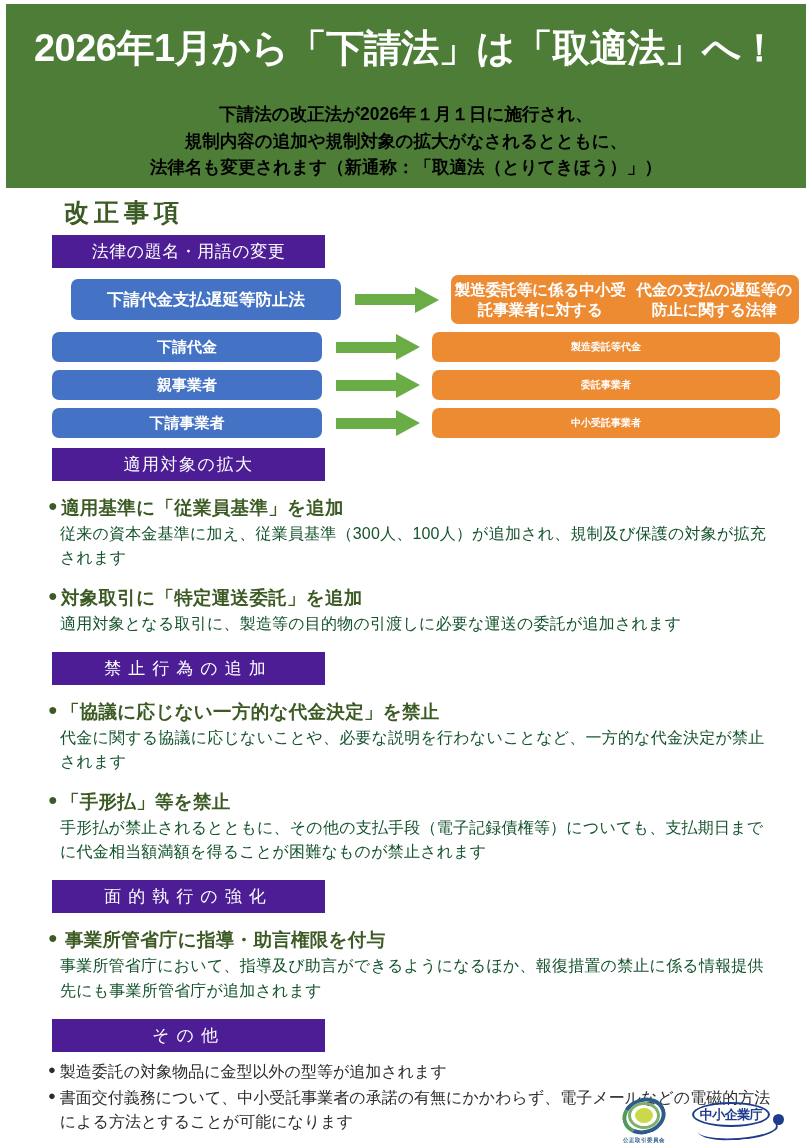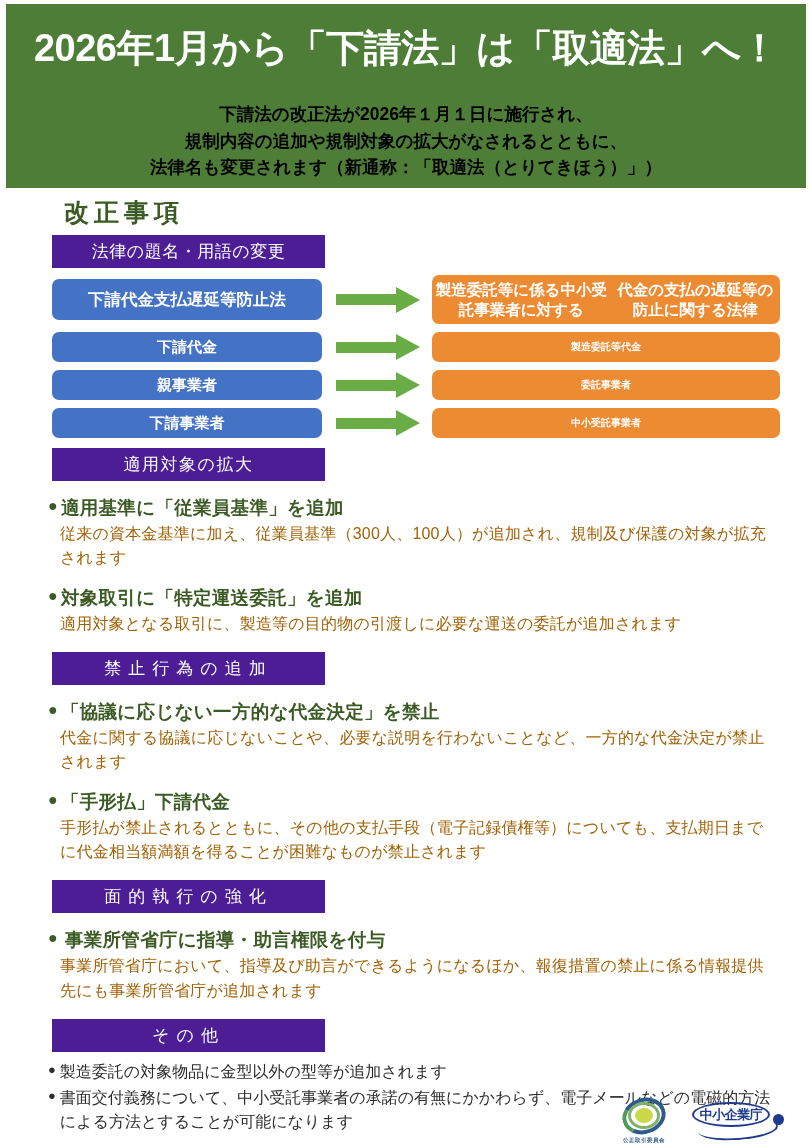--- a/index.html
+++ b/index.html
@@ -71,34 +71,34 @@
   }
 
   .new-box{
     width:348px; border-radius:7px;
     background:#ED8B33; color:#fff; font-weight:bold;
     display:flex; align-items:center; justify-content:center;
     text-align:center; line-height:1.25;
   }
   .new-box.r0{ height:49px; font-size:15.5px; }
   .new-box.rn{ height:30px; font-size:10px; }
-  .map-row.first{ align-items:center; }
+  .map-row.first{ align-items:center;padding-left:19px; }
 
   
   .blk{ margin-top:14px; }
   .b-head{
     display:flex; align-items:flex-start;
     font-size:18.5px; font-weight:bold; color:#3C5A23;
     margin-left:48px; letter-spacing:0.3px;
   }
   .b-head .dot{ margin-right:3px; font-size:16px; line-height:1.35; }
   .b-head.sp .dot{ margin-right:7px; }
   .b-body{
     margin:2px 0 0 60px; width:718px;
-    font-size:16px; line-height:1.52; color:#a16207;
+    font-size:16px; line-height:1.52; color:#14532d;
     letter-spacing:0.2px;
   }
 
   .plain-list{ margin:8px 0 0 48px; }
   .plain-item{
     display:flex; align-items:flex-start;
     font-size:16px; line-height:1.5; color:#2b2b2b; margin-bottom:2px;
   }
   .plain-item .dot{ margin-right:4px; font-size:13px; line-height:1.55; }
   .plain-item .txt{ width:712px; }
@@ -237,21 +237,21 @@
     <div class="b-head">
       <span class="dot">●</span>
       <span>「協議に応じない一方的な代金決定」を禁止</span>
     </div>
     <div class="b-body">代金に関する協議に応じないことや、必要な説明を行わないことなど、一方的な代金決定が禁止されます</div>
   </div>
 
   <div class="blk">
     <div class="b-head">
       <span class="dot">●</span>
-      <span>「手形払」下請代金</span>
+      <span>「手形払」等を禁止</span>
     </div>
     <div class="b-body">手形払が禁止されるとともに、その他の支払手段（電子記録債権等）についても、支払期日までに代金相当額満額を得ることが困難なものが禁止されます</div>
   </div>
 
   <div class="sec-label wide-sp" style="margin-top:16px;">面的執行の強化</div>
 
   <div class="blk">
     <div class="b-head sp">
       <span class="dot">●</span>
       <span>事業所管省庁に指導・助言権限を付与</span>

